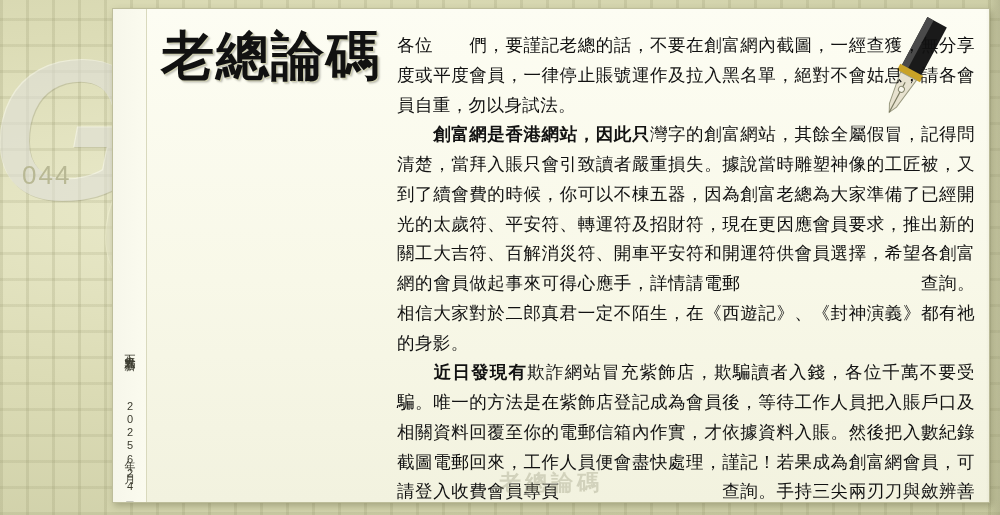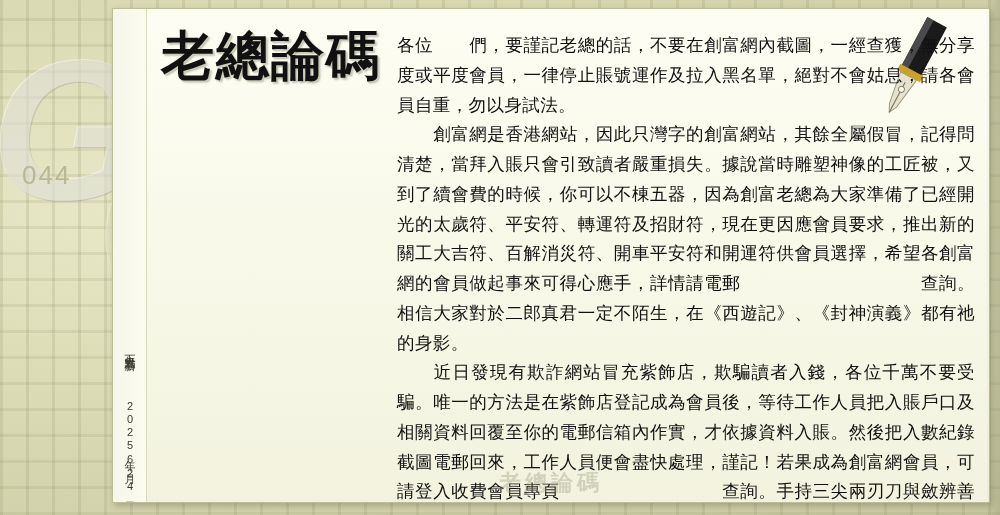--- a/index.html
+++ b/index.html
@@ -85,21 +85,21 @@
     padding-left:240px;
     font-size:17.5px;
     line-height:1.70;
     color:#111;
     text-align:justify;
     letter-spacing:0.4px;
   }
   #body-text p { margin:0 0 0 0; text-indent:0; }
   #body-text .p-first { padding-left:0; }
   #after-title { padding-left:0; margin-top:22px; }
-  .b { font-weight:normal; }
+  .b { font-weight:bold; }
   .indent2 { display:inline-block; width:36px; }
   
   #footer-watermark {
     position:absolute; left:0; right:0; bottom:4px;
     text-align:center;
     font-family:"Liberation Sans", sans-serif;
     font-size:22px;
     letter-spacing:4px;
     color:rgba(150,150,120,0.35);
     font-weight:bold;

